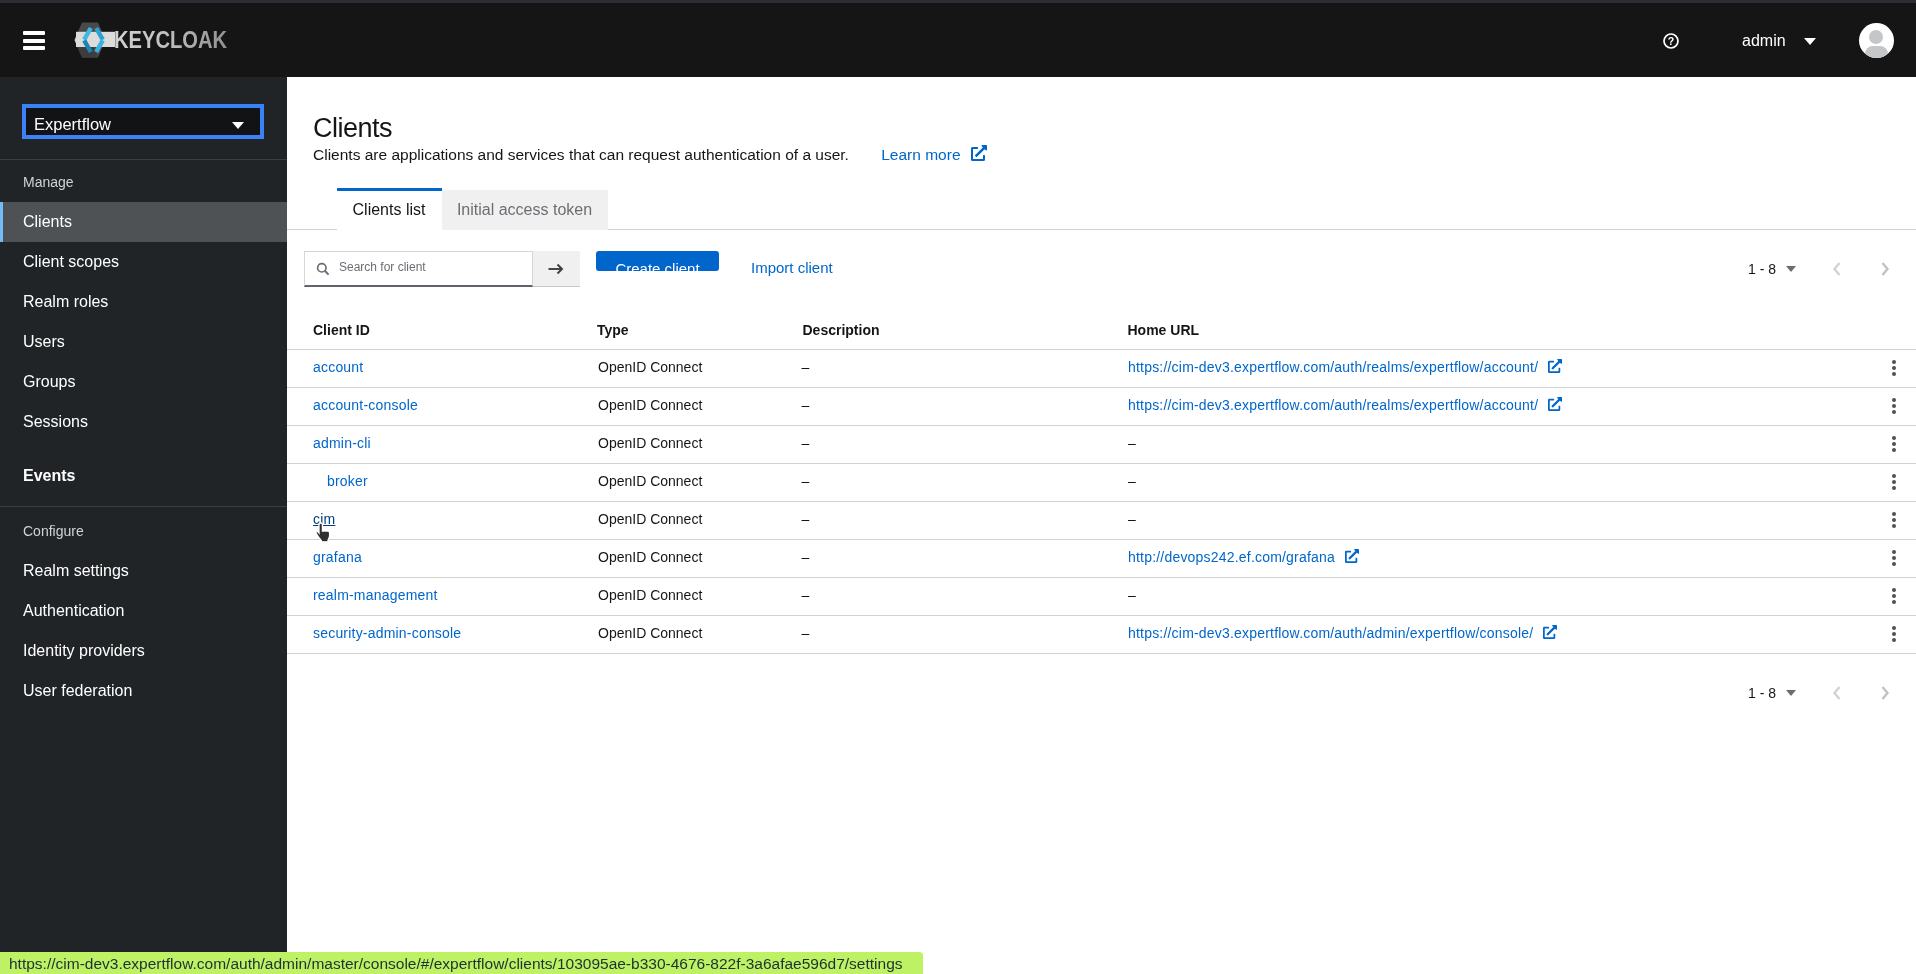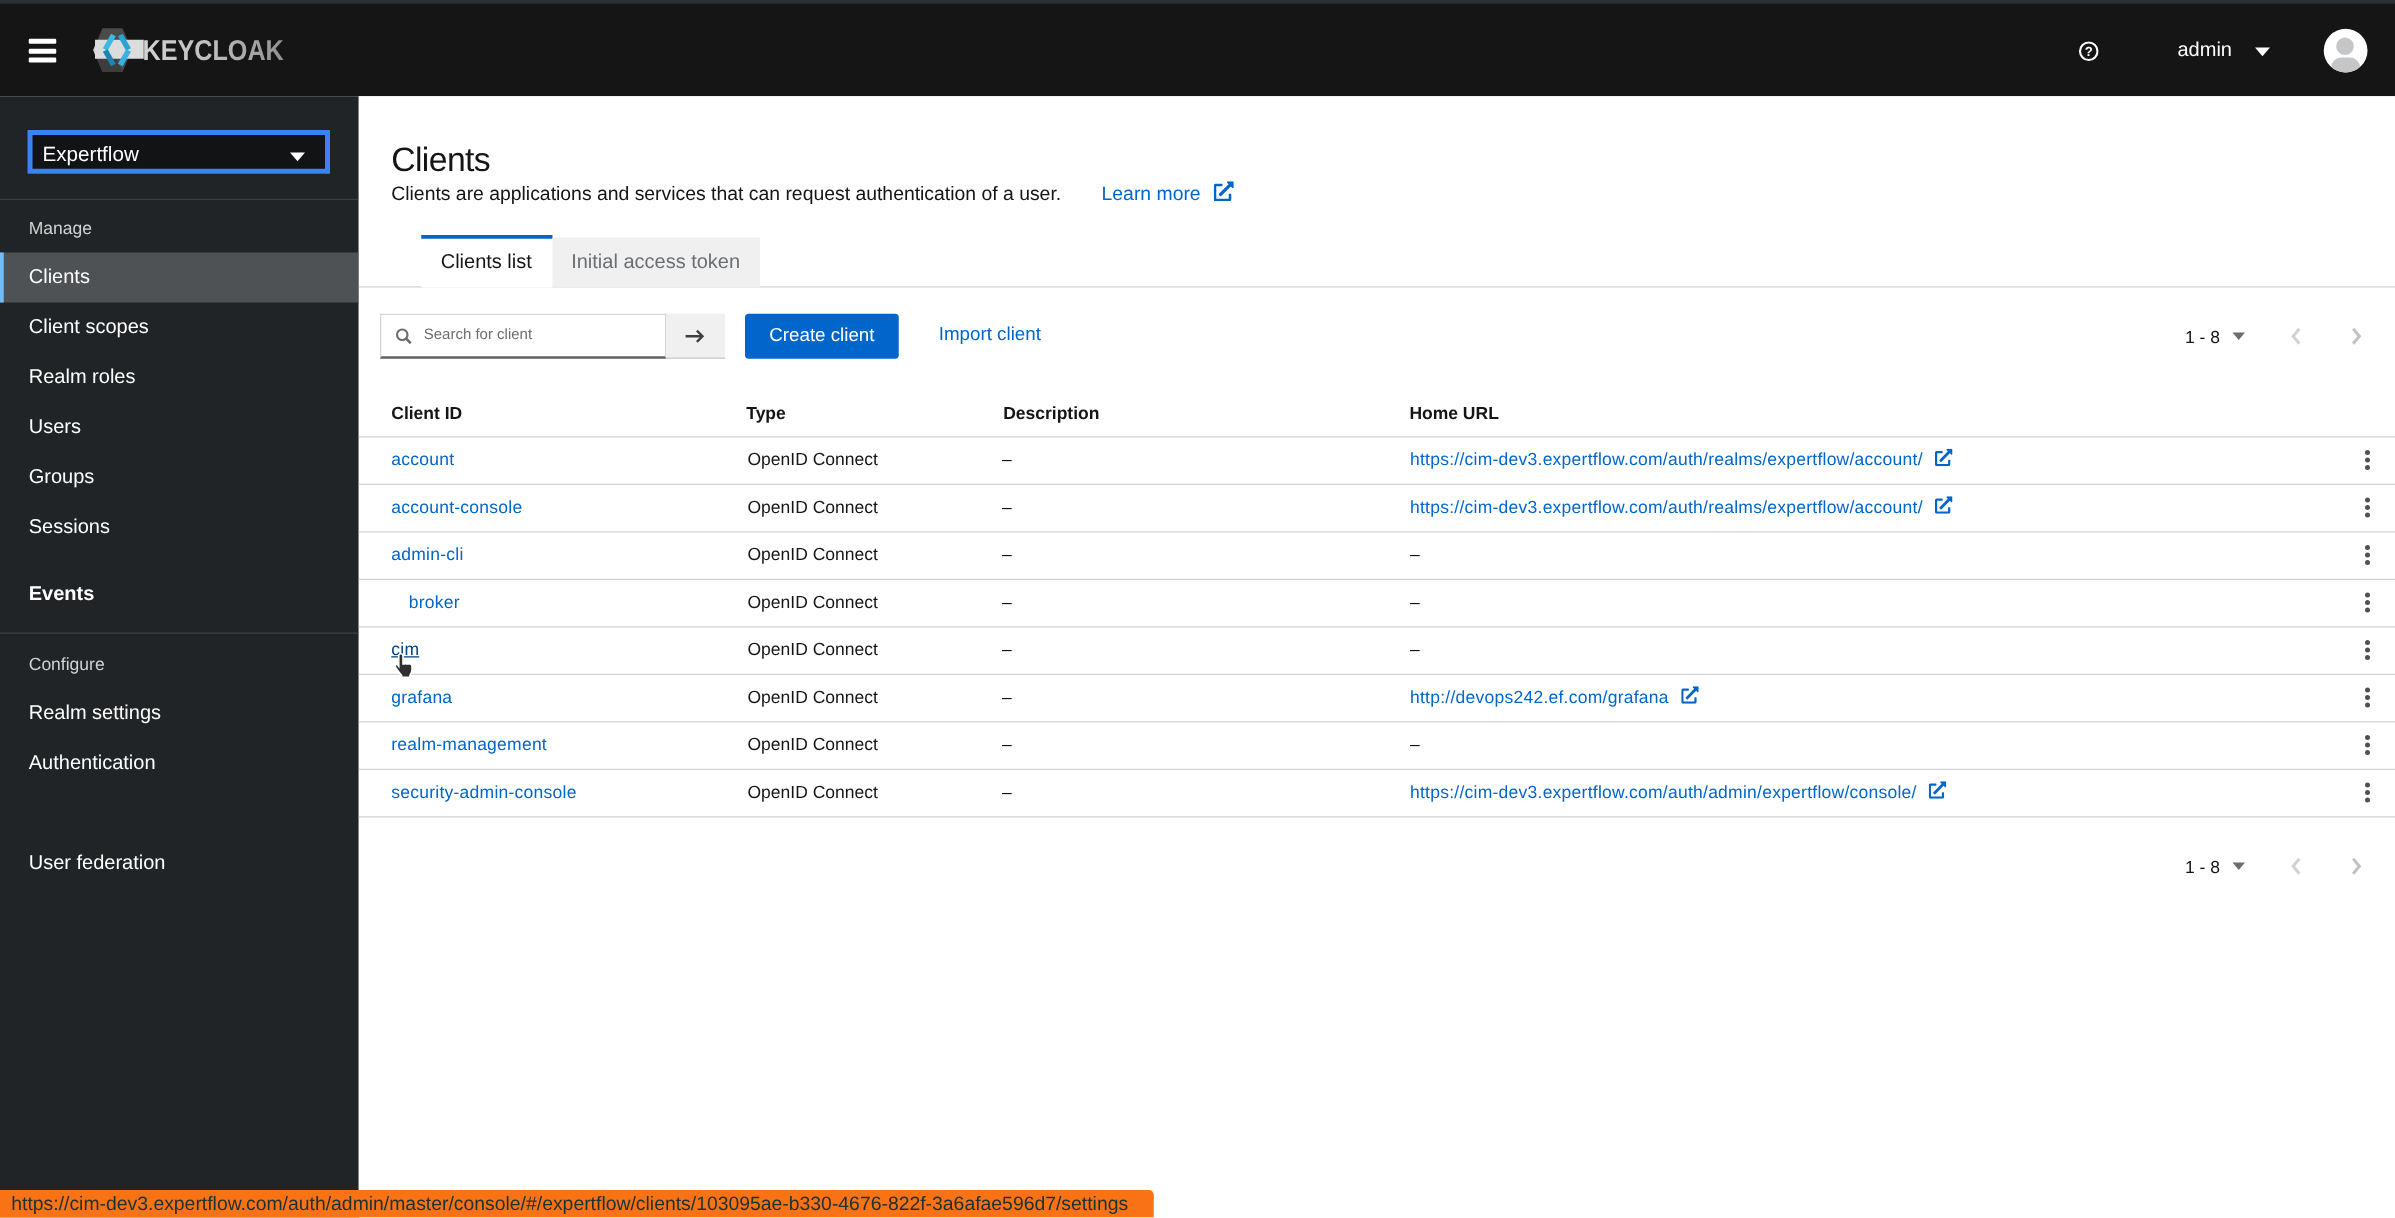--- a/index.html
+++ b/index.html
@@ -42,37 +42,37 @@
 .tabs { position:absolute; left:0; top:111px; width:1908px; height:42px; }
 .tabline { position:absolute; left:0; top:41px; width:1629px; height:1px; background:#d2d2d2; }
 .tab-active { position:absolute; left:49.5px; top:0; width:105px; height:42px; background:#fff; border-top:3px solid #0066cc; font-size:16px; color:#151515; text-align:center; line-height:38px; }
 .tab-inactive { position:absolute; left:154.5px; top:2px; width:166px; height:40px; background:#f0f0f0; font-size:16px; color:#6a6e73; text-align:center; line-height:40px; }
 
 
 .search { position:absolute; left:17px; top:174px; width:229px; height:36px; background:#fff; border:1px solid #d6d6d6; border-bottom:2px solid #60646a; }
 .search .ph { position:absolute; left:34px; top:8px; font-size:12px; color:#6a6e73; }
 .search svg { position:absolute; left:10px; top:9px; }
 .searchbtn { position:absolute; left:246px; top:174px; width:47px; height:36px; background:#f0f0f0; border-bottom:1px solid #c8c8c8; }
-.createbtn { position:absolute; left:309px; top:174px; width:123px; height:36px; background:#0066cc; border-radius:3px; color:#fff; font-size:15px; text-align:center; line-height:36px; }
+.createbtn { position:absolute; left:309px; top:174px; width:123px; height:20px; background:#0066cc; border-radius:3px; color:#fff; font-size:15px; text-align:center; line-height:36px; }
 .importlink { position:absolute; left:464px; top:182px; font-size:15px; color:#0066cc; }
 
 
 .pagin { position:absolute; font-size:14px; color:#151515; }
 .pgcaret { position:absolute; width:0; height:0; border-left:5.5px solid transparent; border-right:5.5px solid transparent; border-top:6px solid #6a6e73; }
 
 
 .tbl-th { position:absolute; font-size:14px; font-weight:bold; color:#151515; }
 .hline { position:absolute; left:0; width:1629px; height:1px; background:#d2d2d2; }
 .cell { position:absolute; font-size:14px; color:#151515; }
 .cell a { color:#0066cc; text-decoration:none; letter-spacing:0.2px; }
 .kebab { position:absolute; left:1605px; width:4px; }
 .kebab i { display:block; width:4px; height:4px; border-radius:50%; background:#4d5156; margin-bottom:2px; }
 
 
-.statusbar { position:absolute; left:0; top:952px; width:923px; height:22px; background:#f97316; border-top-right-radius:4px; color:#1d3231; font-size:15.5px; line-height:24px; padding-left:9px; white-space:nowrap; overflow:hidden; }
+.statusbar { position:absolute; left:0; top:952px; width:923px; height:22px; background:#bef264; border-top-right-radius:4px; color:#1d3231; font-size:15.5px; line-height:24px; padding-left:9px; white-space:nowrap; overflow:hidden; }
 </style>
 </head>
 <body>
 <div id="page">
 
   <div class="masthead">
     <div class="topstrip"></div>
     <div class="burger">
         <div class="b1"></div>
         <div class="b2"></div>
@@ -116,20 +116,21 @@
     <div class="navitem" style="top:205px;">Realm roles</div>
     <div class="navitem" style="top:165px;">Client scopes</div>
     <div class="navitem" style="top:245px;">Users</div>
     <div class="navitem" style="top:285px;">Groups</div>
     <div class="navitem" style="top:325px;">Sessions</div>
     <div class="navitem" style="top:379px;font-weight:bold;">Events</div>
     <div class="sidediv2"></div>
     <div class="navlabel" style="top:446px;">Configure</div>
     <div class="navitem" style="top:474px;">Realm settings</div>
     <div class="navitem" style="top:514px;">Authentication</div>
+    <div class="navitem" style="top:554px;">Identity providers</div>
     <div class="navitem" style="top:594px;">User federation</div>
   </div>
 
   <div class="content">
     <h1 class="pagetitle">Clients</h1>
     <div class="pagedesc">Clients are applications and services that can request authentication of a user. <a style="margin-left:28px;">Learn more
       <svg class="extlink" width="16" height="16" viewBox="0 0 512 512">
             <path fill="#0066cc" d="M432,320H400a16,16,0,0,0-16,16V448H64V128H208a16,16,0,0,0,16-16V80a16,16,0,0,0-16-16H48A48,48,0,0,0,0,112V464a48,48,0,0,0,48,48H400a48,48,0,0,0,48-48V336A16,16,0,0,0,432,320ZM488,0h-128c-21.37,0-32.05,25.91-17,41l35.73,35.73L135,320.37a24,24,0,0,0,0,34L157.67,377a24,24,0,0,0,34,0L435.28,133.32,471,169c15,15,41,4.5,41-17V24A24,24,0,0,0,488,0Z"></path>
           </svg></a>
     </div>

